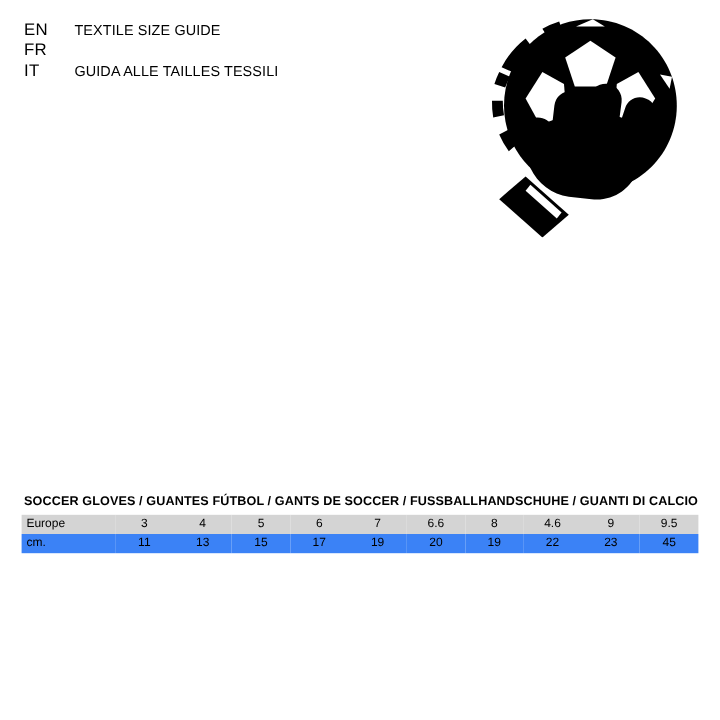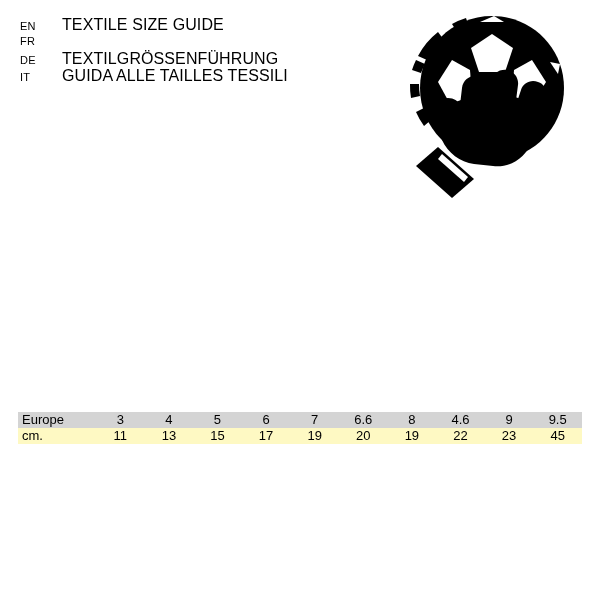--- a/index.html
+++ b/index.html
@@ -28,27 +28,27 @@
     width: 300px;
   }
   .legend-row {
     display: flex;
     align-items: baseline;
     height: 17px;
     line-height: 17px;
   }
   .legend-code {
     width: 42px;
-    font-size: 11px;
+    font-size: 14px;
     letter-spacing: 0.2px;
     font-weight: 400;
     color: #000;
   }
   .legend-label {
-    font-size: 16px;
+    font-size: 12px;
     letter-spacing: 0.1px;
     font-weight: 400;
     color: #000;
     white-space: nowrap;
   }
 
   
   .illustration {
     position: absolute;
     right: 18px;
@@ -72,23 +72,23 @@
     color: #000;
     padding: 0 0 5px 2px;
     white-space: nowrap;
   }
   table.size-table {
     width: 100%;
     border-collapse: collapse;
     table-layout: fixed;
   }
   table.size-table tr.row-shaded { background: #d4d4d4; }
-  table.size-table tr.row-plain { background: #fef9c3; margin-top: 28px; }
+  table.size-table tr.row-plain { background: #3b82f6; margin-top: 28px; }
   table.size-table td {
-    font-size: 13px;
+    font-size: 10px;
     color: #000;
     height: 16px;
     line-height: 16px;
     padding: 0;
     text-align: center;
     font-weight: 400;
   }
   table.size-table td.label-cell {
     text-align: left;
     padding-left: 4px;
@@ -100,24 +100,20 @@
 
 <div class="page">
 
   <div class="legend">
     <div class="legend-row">
       <span class="legend-code">EN</span>
       <span class="legend-label">TEXTILE SIZE GUIDE</span>
     </div>
     <div class="legend-row">
       <span class="legend-code">FR</span>
-    </div>
-    <div class="legend-row">
-      <span class="legend-code">DE</span>
-      <span class="legend-label">TEXTILGRÖSSENFÜHRUNG</span>
     </div>
     <div class="legend-row">
       <span class="legend-code">IT</span>
       <span class="legend-label">GUIDA ALLE TAILLES TESSILI</span>
     </div>
   </div>
 
   <div class="illustration">
     <svg viewBox="0 0 200 190" xmlns="http://www.w3.org/2000/svg" aria-hidden="true">
       <g fill="#000000">
@@ -167,20 +163,21 @@
 
         <path d="M56 139 L92 171 L70 190 L34 158 Z"></path>
         <g fill="#ffffff">
           <path d="M60 146 L86 169 L82 174 L56 151 Z"></path>
         </g>
       </g>
     </svg>
   </div>
 
   <div class="table-block">
+    <div class="table-title">SOCCER GLOVES / GUANTES FÚTBOL / GANTS DE SOCCER / FUSSBALLHANDSCHUHE / GUANTI DI CALCIO</div>
     <table class="size-table">
       <tbody>
         <tr class="row-shaded">
           <td class="label-cell">Europe</td>
           <td>3</td>
           <td>4</td>
           <td>5</td>
           <td>6</td>
           <td>7</td>
           <td>6.6</td>

